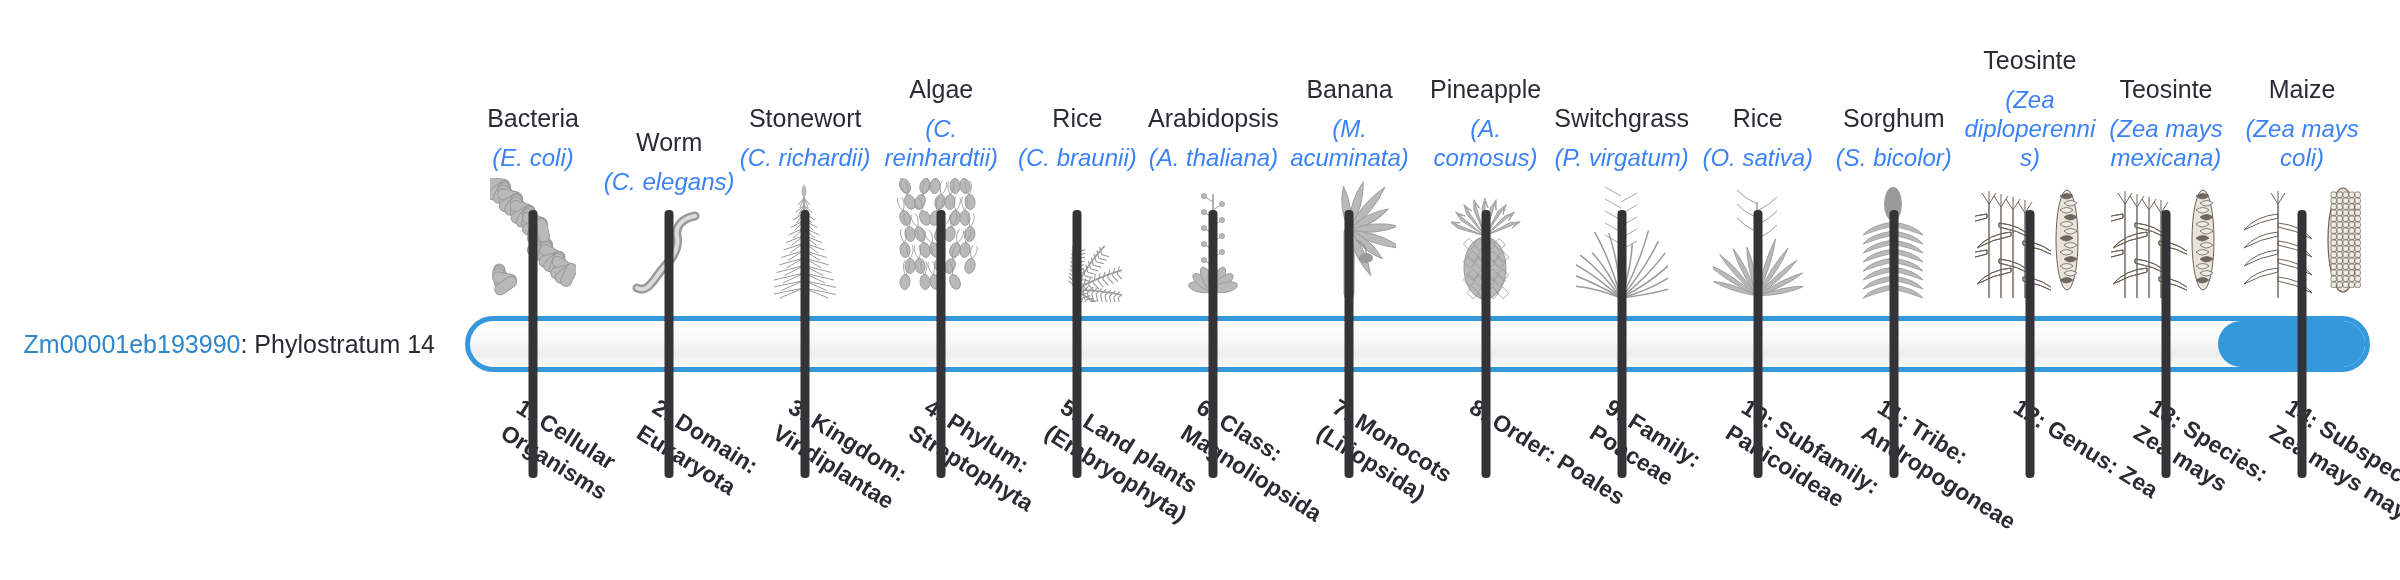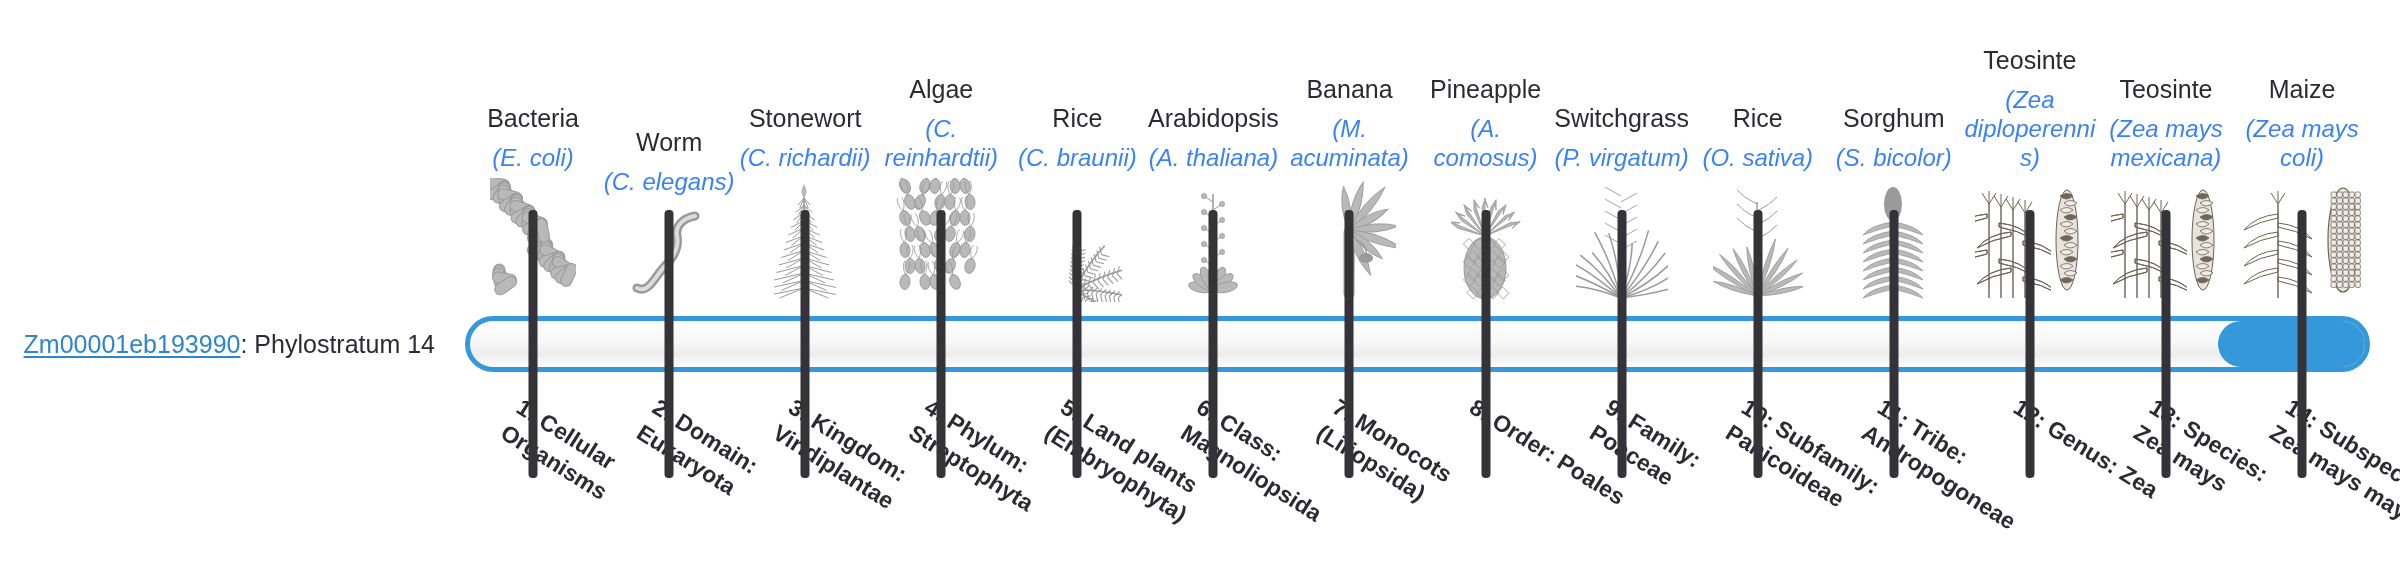--- a/index.html
+++ b/index.html
@@ -22,21 +22,20 @@
     width:450px;
     text-align:right;
     padding-right:15px;
     font-size:25px;
     line-height:30px;
     white-space:nowrap;
     transform:translateY(-50%);
   }
   #row-label .gene-link {
     color:#2e86c8;
-    text-decoration:underline;
     text-underline-offset:3px;
     cursor:pointer;
   }
   #row-label .gene-rest { color:#2b2b33; }
 
   
   #species-row {
     position:absolute;
     left:465px; top:34px;
     width:1905px; height:270px;

